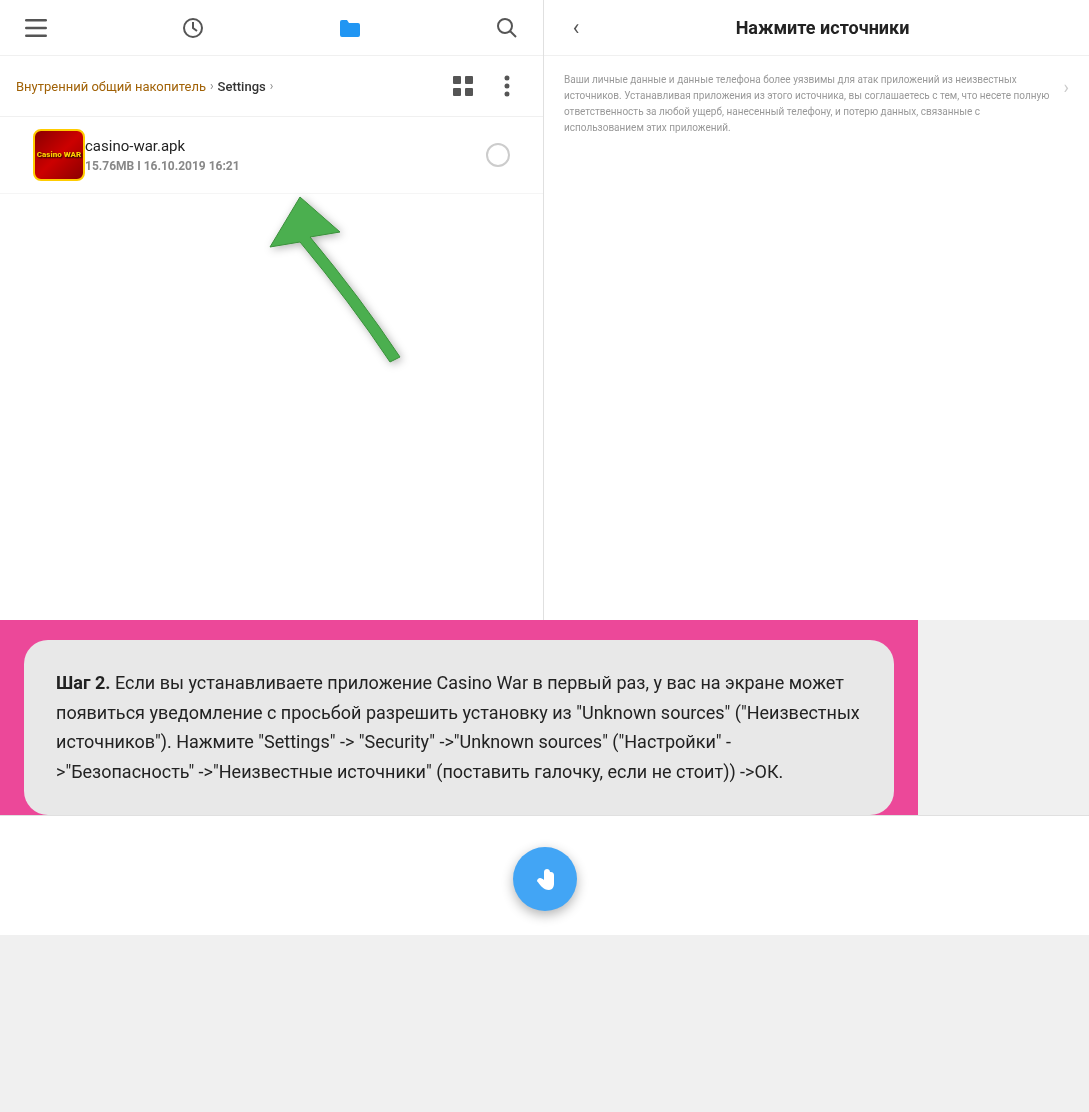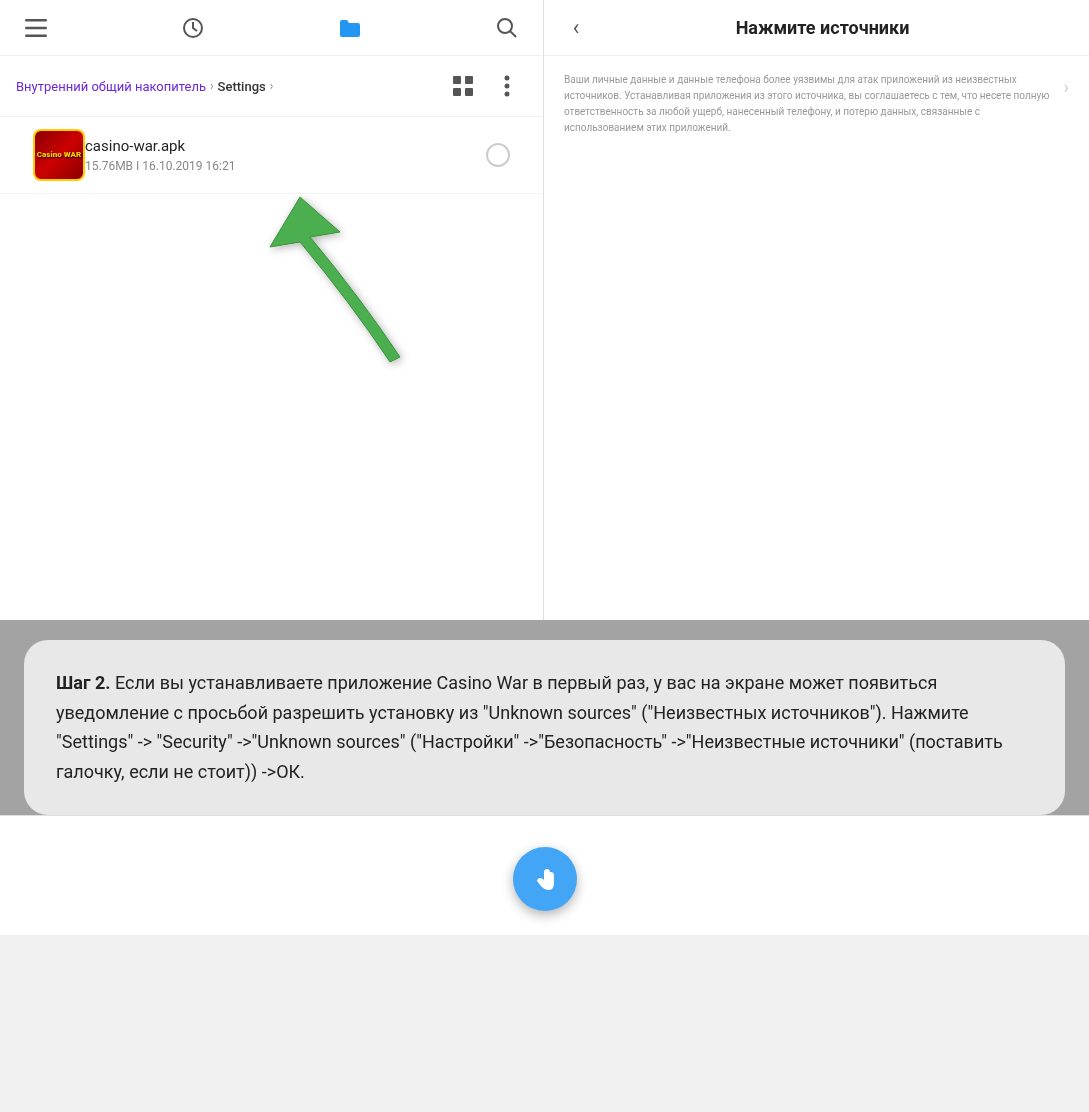--- a/index.html
+++ b/index.html
@@ -53,21 +53,21 @@
 
     .breadcrumb-row {
       display: flex;
       align-items: center;
       padding: 10px 16px;
       border-bottom: 1px solid #f0f0f0;
     }
 
     .breadcrumb-text {
       font-size: 13px;
-      color: #6d28d9;
+      color: #a16207;
     }
 
     .breadcrumb-arrow {
       color: #888;
       margin: 0 4px;
       font-size: 12px;
     }
 
     .breadcrumb-current {
       font-size: 13px;
@@ -132,20 +132,21 @@
     .file-name {
       font-size: 15px;
       color: #222;
       font-weight: 400;
       margin-bottom: 4px;
     }
 
     .file-meta {
       font-size: 12px;
       color: #888;
+      font-weight: bold;
     }
 
     .file-checkbox {
       width: 24px;
       height: 24px;
       border-radius: 50%;
       border: 2px solid #ccc;
       background: white;
       flex-shrink: 0;
     }
@@ -383,21 +384,21 @@
     </div>
 
 
     <div class="settings-warning">
       <div class="warning-text">Ваши личные данные и данные телефона более уязвимы для атак приложений из неизвестных источников. Устанавливая приложения из этого источника, вы соглашаетесь с тем, что несете полную ответственность за любой ущерб, нанесенный телефону, и потерю данных, связанные с использованием этих приложений.</div>
       <div class="chevron-right">›</div>
     </div>
   </div>
 </div>
 
-<div style="background:#a3a3a3; padding: 20px 24px 0; width:1089px;">
+<div style="background:#ec4899; padding: 20px 24px 0; width:918px;">
   <div class="instruction-box">
     <span class="instruction-step">Шаг 2.</span><span> Если вы устанавливаете приложение Casino War в первый раз, у вас на экране может появиться уведомление с просьбой разрешить установку из "Unknown sources" ("Неизвестных источников"). Нажмите "Settings" -&gt; "Security" -&gt;"Unknown sources" ("Настройки" -&gt;"Безопасность" -&gt;"Неиз­вестные источники" (поставить галочку, если не стоит)) -&gt;ОК.</span>
   </div>
 </div>
 
 <div class="bottom-extra">
   <div class="fab-button-bottom">
     <svg width="30" height="30" viewBox="0 0 30 30" fill="white">
 
       <path d="M20 8 C20 6 18.5 5 17 5 C15.5 5 14 6 14 8 L14 16 C13 15 11.5 14 10 14 C8.5 14 7 15.5 7 17 C7 17 10 21 12 23 C14 25 16 26 19 26 C22 26 24 23 24 20 L24 11 C24 9 22.5 8 21 8 Z"></path>

